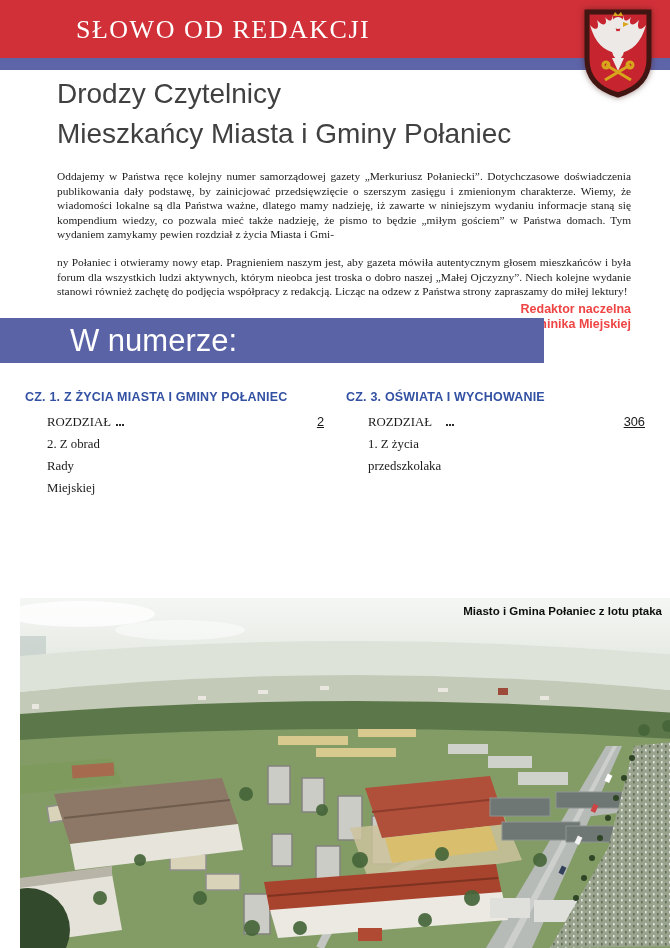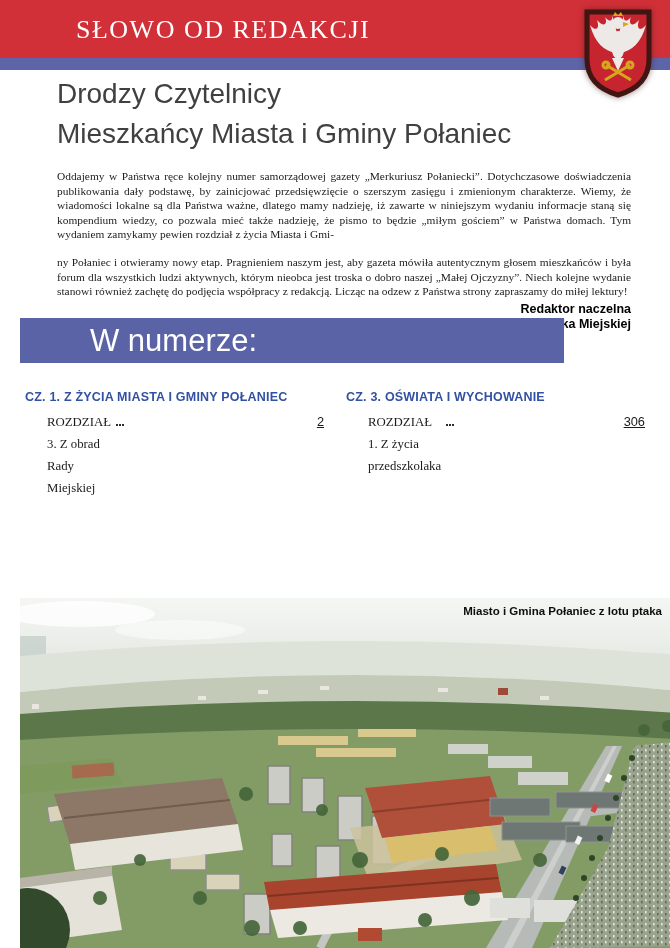--- a/index.html
+++ b/index.html
@@ -21,24 +21,24 @@
 
   
   .article { position:absolute; top:74px; left:57px; width:574px; }
   .article-title { color:#404040; font-size:28px; line-height:40px; font-weight:normal; }
   .columns { display:flex; gap:13px; margin-top:15px;flex-direction:column; }
   .col {
     flex:1; font-family:"Liberation Serif", serif; font-size:11.4px;
     line-height:14.6px; text-align:justify; color:#1b1b1b;
   }
   .signature { margin-top:3px; text-align:right; font-weight:bold;
-    font-family:"Liberation Sans", sans-serif; font-size:12.5px; line-height:15px; color:#000000; }
-
-  
-  .toc-banner { position:absolute; top:318px; left:0; width:544px; height:45px; background:#5b63a7;margin-left:20px; }
+    font-family:"Liberation Sans", sans-serif; font-size:12.5px; line-height:15px; color:#ef4444; }
+
+  
+  .toc-banner { position:absolute; top:318px; left:0; width:544px; height:45px; background:#5b63a7; }
   .toc-banner-label { margin-left:70px; line-height:46px; color:#ffffff; font-size:31px; }
 
   
   .toc { position:absolute; top:380px; left:25px; width:620px; display:flex; gap:22px; }
   .toc-col { flex:1; min-width:0; }
   .toc-heading { color:#3351a2; font-weight:bold; font-size:12.5px; margin:10px 0 7px 0; letter-spacing:.2px; }
   .toc-item { display:flex; align-items:baseline; padding-left:22px;
     font-family:"Liberation Serif", serif; font-size:12.8px; line-height:22px; color:#1a1a1a; }
   .toc-item .dots { flex:1; min-width:8px; border-bottom:2px dotted #2b2b2b; margin:0 3px 4px 5px; }
   .toc-item .page { text-align:right; }
@@ -101,21 +101,21 @@
   <div class="toc-banner">
     <div class="toc-banner-label">W numerze:</div>
   </div>
 
   <section class="toc">
     <div class="toc-col">
 
       <div class="toc-section">
         <div class="toc-heading">CZ. 1. Z ŻYCIA MIASTA I GMINY POŁANIEC</div>
         <div class="toc-item">
-          <span class="label">ROZDZIAŁ 3. Z obrad Rady Miejskiej</span>
+          <span class="label">ROZDZIAŁ 2. Z obrad Rady Miejskiej</span>
           <span class="dots"></span>
           <span class="page">2</span>
         </div>
 
       </div>
 
     </div>
 
     <div class="toc-col">
 

